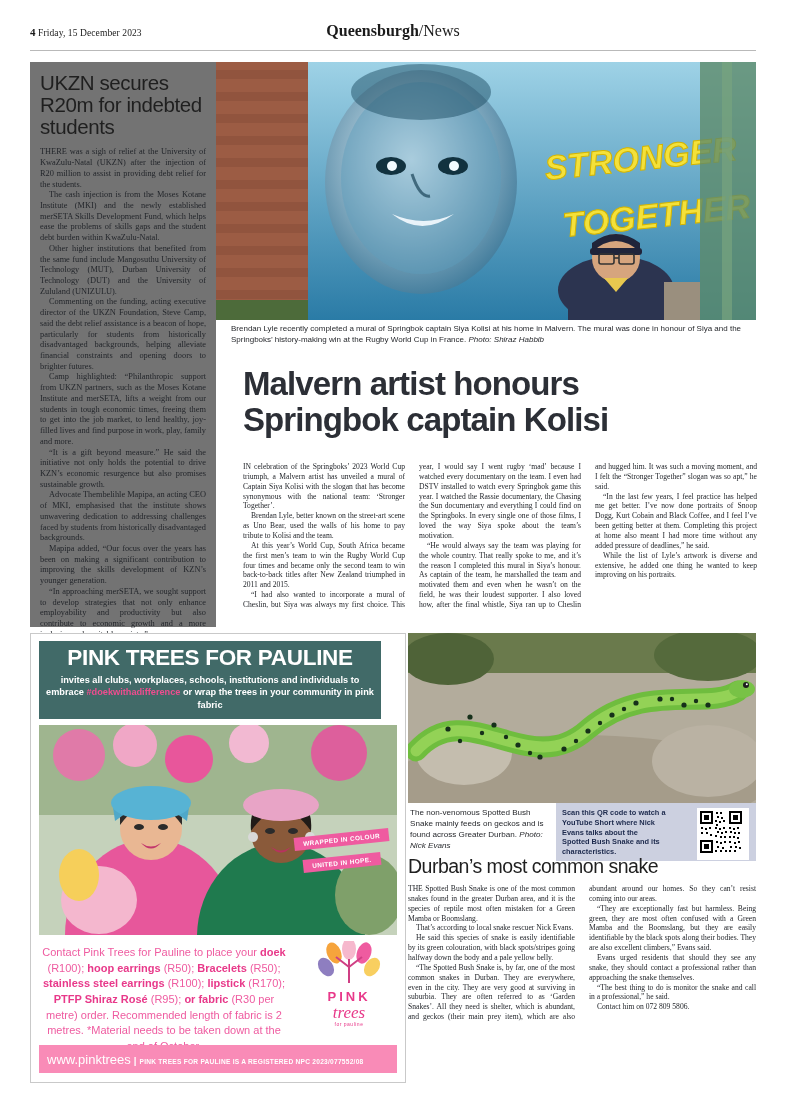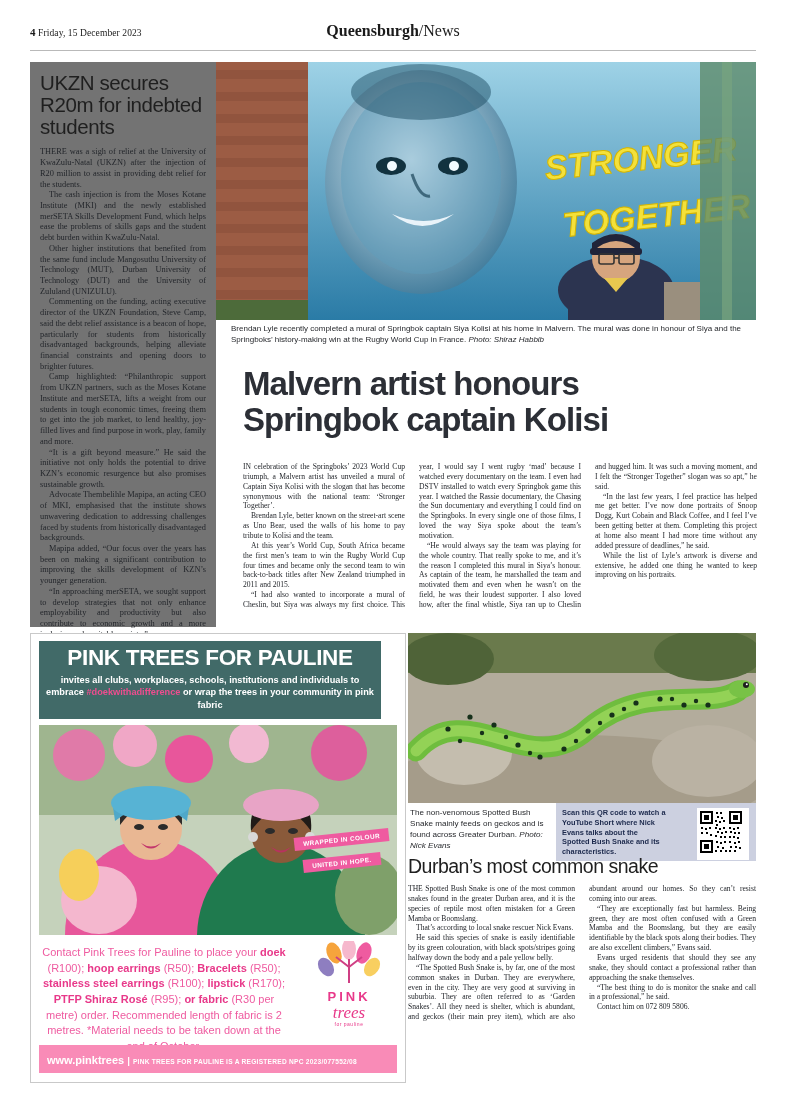--- a/index.html
+++ b/index.html
@@ -101,21 +101,21 @@
   }
   .ad-text b{font-weight:bold;color:#e8398a;}
   .ad-logo{position:absolute;right:0;top:-4px;width:96px;text-align:center;}
   .ad-logo .lw{font-family:"Liberation Sans",sans-serif;font-size:13px;letter-spacing:3px;color:#e8398a;font-weight:bold;}
   .ad-logo .lw2{font-family:"Liberation Serif",serif;font-style:italic;font-size:17px;color:#e8398a;line-height:1;}
   .ad-logo .lw3{font-family:"Liberation Sans",sans-serif;font-size:5px;color:#e8398a;letter-spacing:.5px;}
   .ad-foot{
     position:absolute;left:8px;right:8px;bottom:9px;background:#f98bb7;
     padding:5px 8px;font-family:"Liberation Sans",sans-serif;color:#ffffff;
   }
-  .ad-foot .url{font-weight:bold;font-size:11px;}
+  .ad-foot .url{font-weight:normal;font-size:13px;}
   .ad-foot .sep{font-weight:bold;font-size:9.6px;margin:0 3px;}
   .ad-foot .npc{font-weight:bold;font-size:6.6px;letter-spacing:.25px;}
 
   
   .snake-photo{position:absolute;left:408px;top:633px;width:348px;height:170px;overflow:hidden;background:#8e9a6b;}
   .snake-photo svg{display:block;}
   .snake-cap{
     position:absolute;left:410px;top:808px;width:142px;
     font-family:"Liberation Sans",sans-serif;font-size:8.1px;line-height:1.34;color:#27292d;
   }

